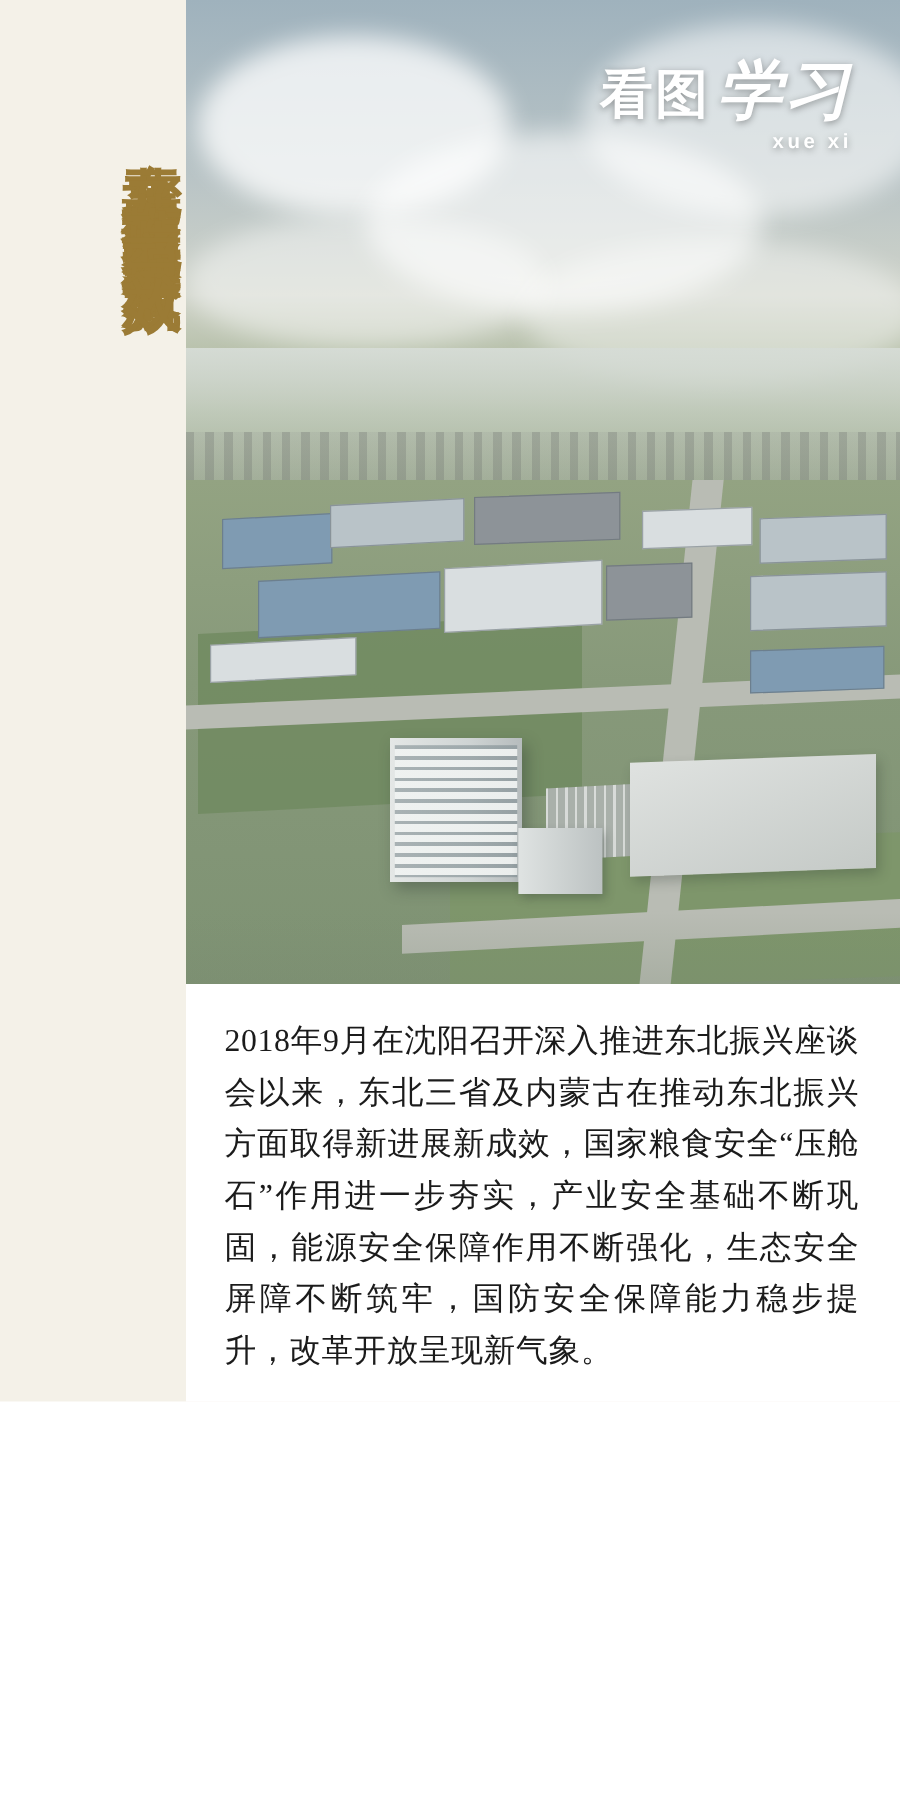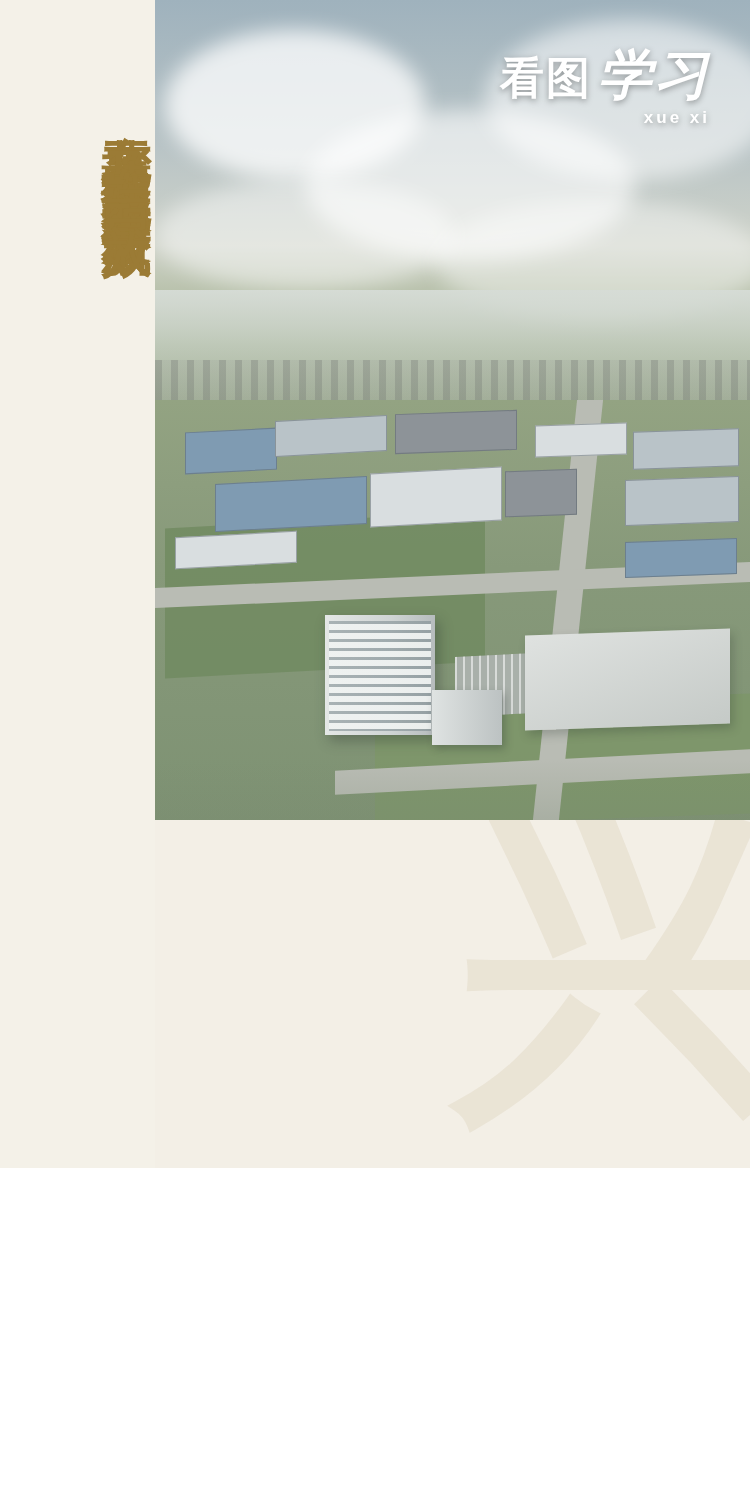--- a/index.html
+++ b/index.html
@@ -297,16 +297,19 @@
     <div class="brand-main">
       <span>看图</span><span class="script">学习</span>
     </div>
     <div class="brand-pinyin">xue xi</div>
   </div>
 
   <div class="title-band">
     <div class="vertical-title">东北三省及内蒙古在推动东北振兴方面取得新进展新成效</div>
   </div>
 
+  <div class="quote-box">
+    <div class="quote-text">2018年9月在沈阳召开深入推进东北振兴座谈会以来，东北三省及内蒙古在推动东北振兴方面取得新进展新成效，国家粮食安全“压舱石”作用进一步夯实，产业安全基础不断巩固，能源安全保障作用不断强化，生态安全屏障不断筑牢，国防安全保障能力稳步提升，改革开放呈现新气象。</div>
+  </div>
 
 
 
 </div>
 
 </body></html>

